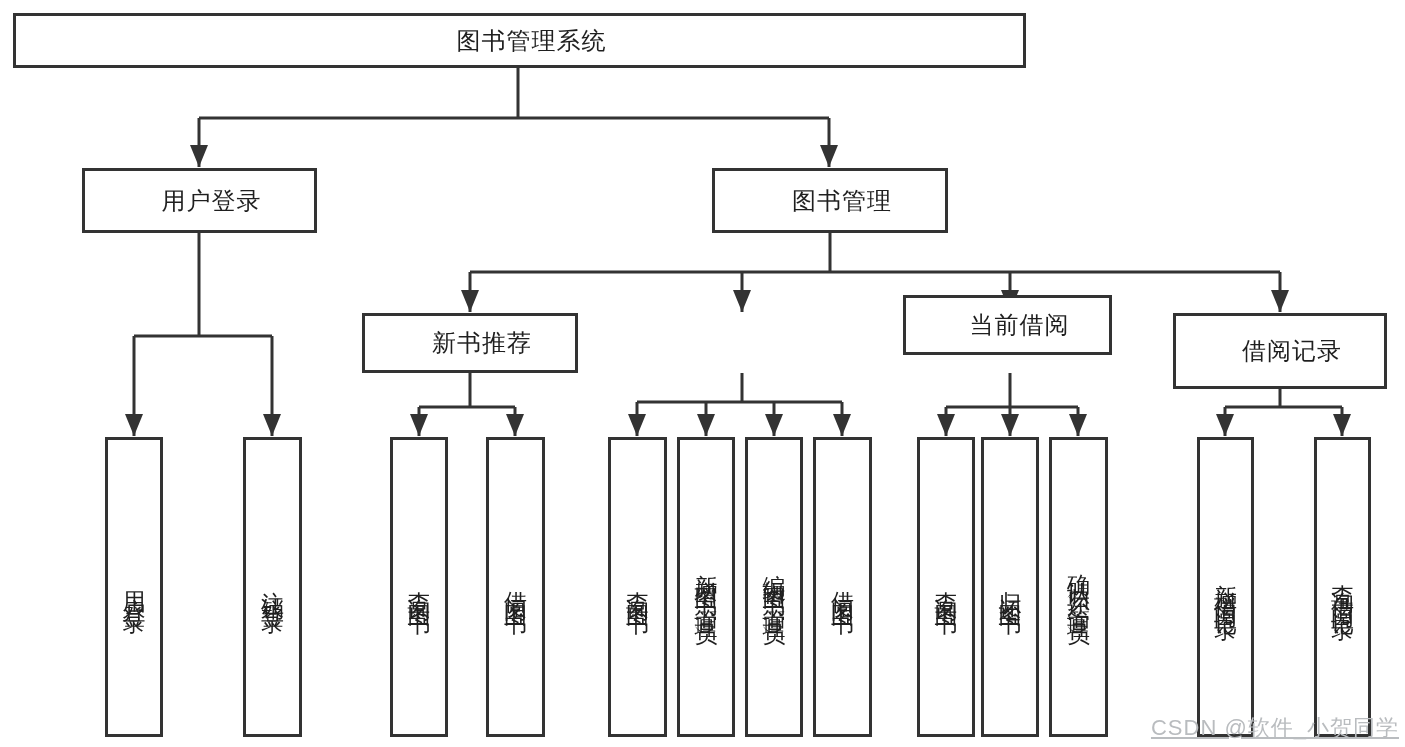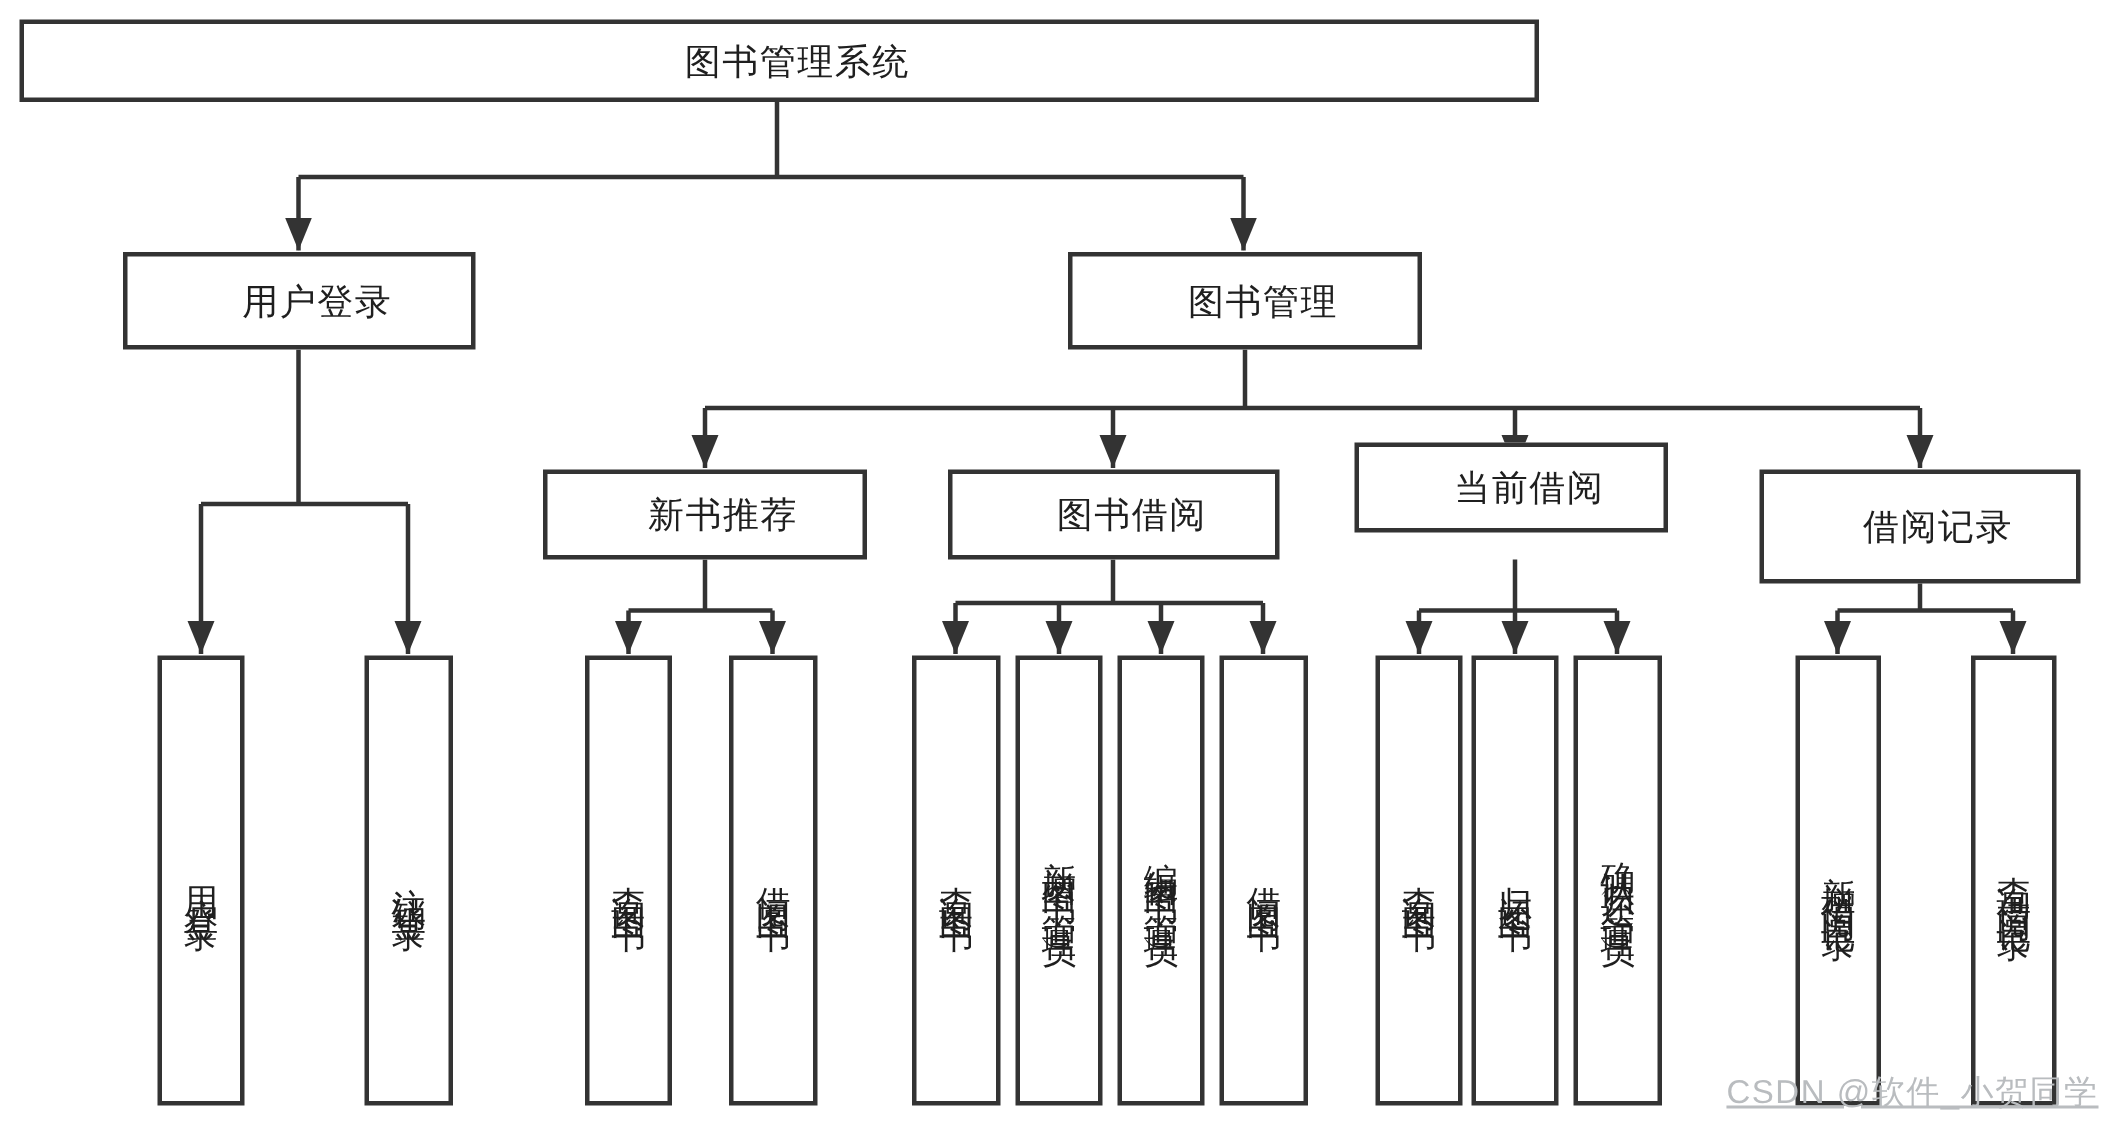--- a/index.html
+++ b/index.html
@@ -131,23 +131,20 @@
   <div class="hnode" style="left:82px;top:168px;width:235px;height:65px">
     <span>用户登录</span>
   </div>
   <div class="hnode" style="left:362px;top:313px;width:216px;height:60px">
     <span>新书推荐</span>
   </div>
 
   <div class="hnode" style="left:712px;top:168px;width:236px;height:65px">
     <span>图书管理</span>
   </div>
-  <div class="hnode" style="left:632px;top:313px;width:221px;height:60px">
-    <span>图书借阅</span>
-  </div>
   <div class="hnode" style="left:903px;top:295px;width:209px;height:60px">
     <span>当前借阅</span>
   </div>
   <div class="hnode" style="left:1173px;top:313px;width:214px;height:76px">
     <span>借阅记录</span>
   </div>
 
   <div class="vnode" style="left:105px;width:58px">
     <span class="vlabel">用户登录</span>
   </div>

